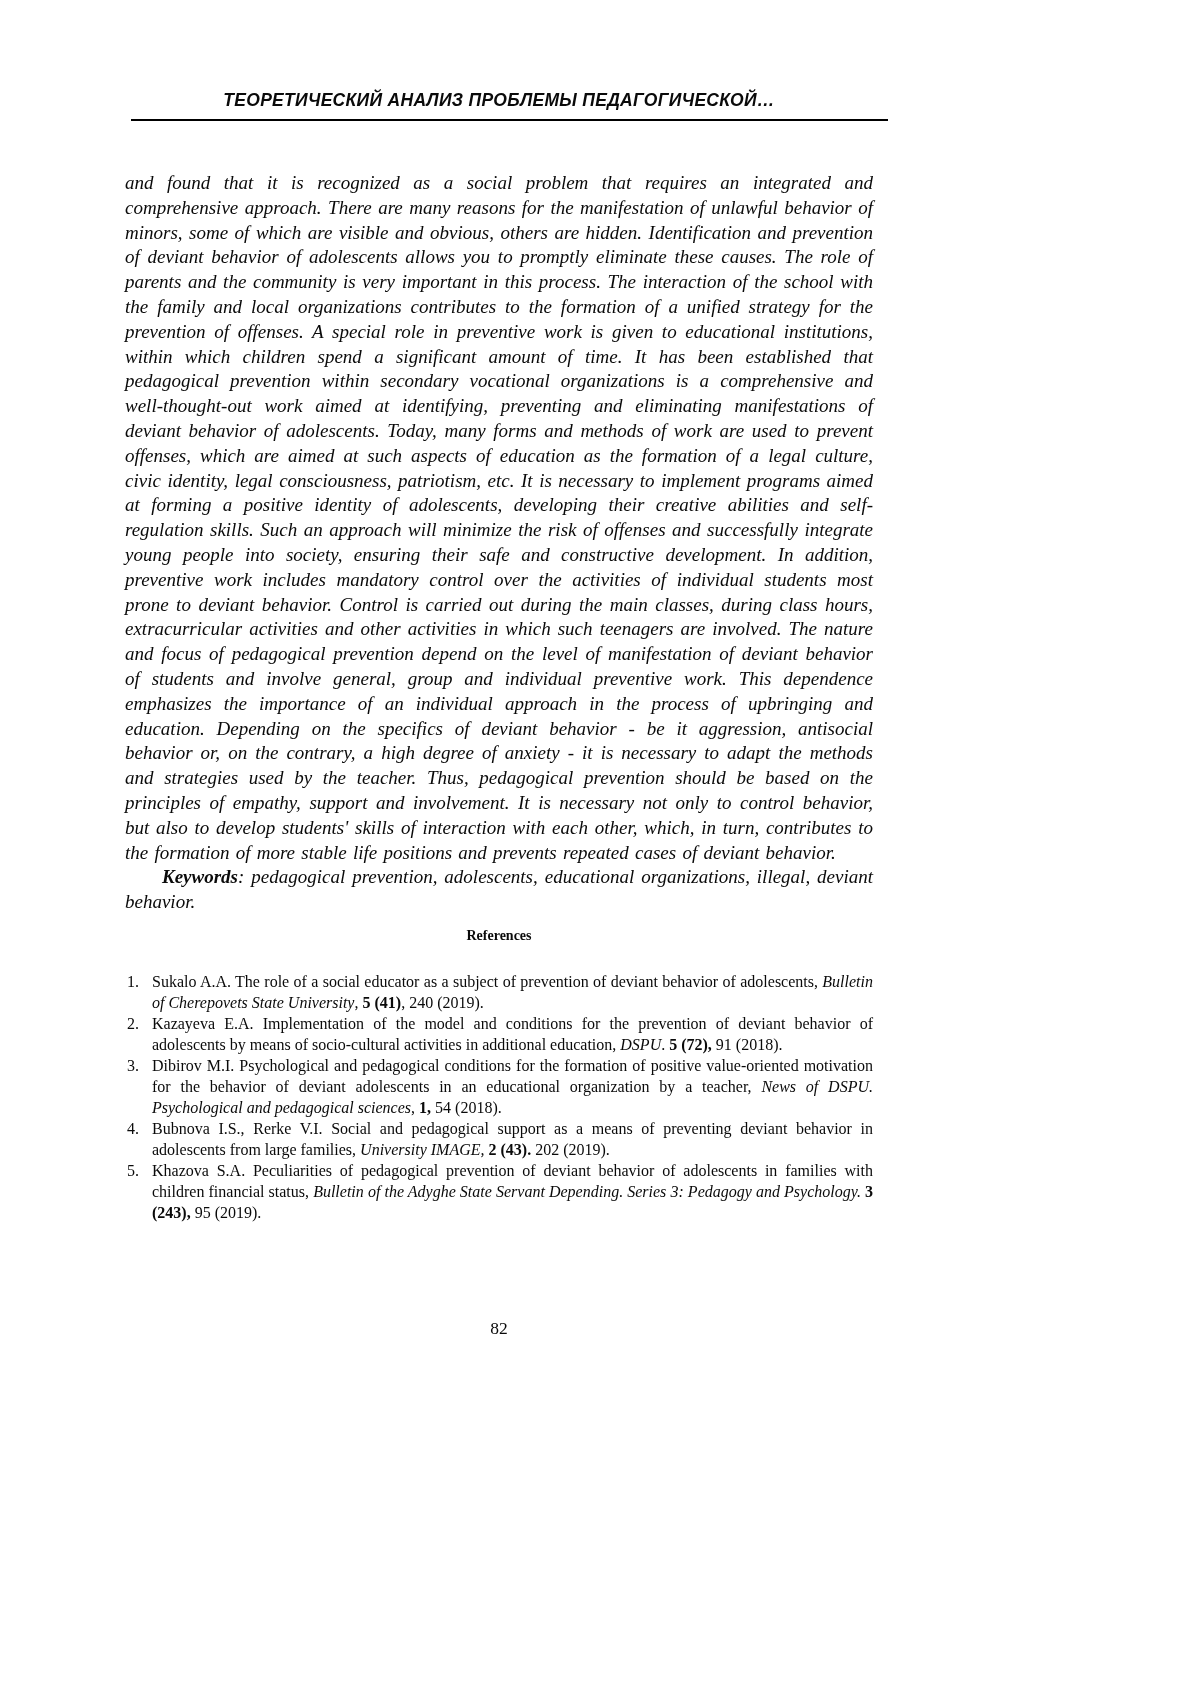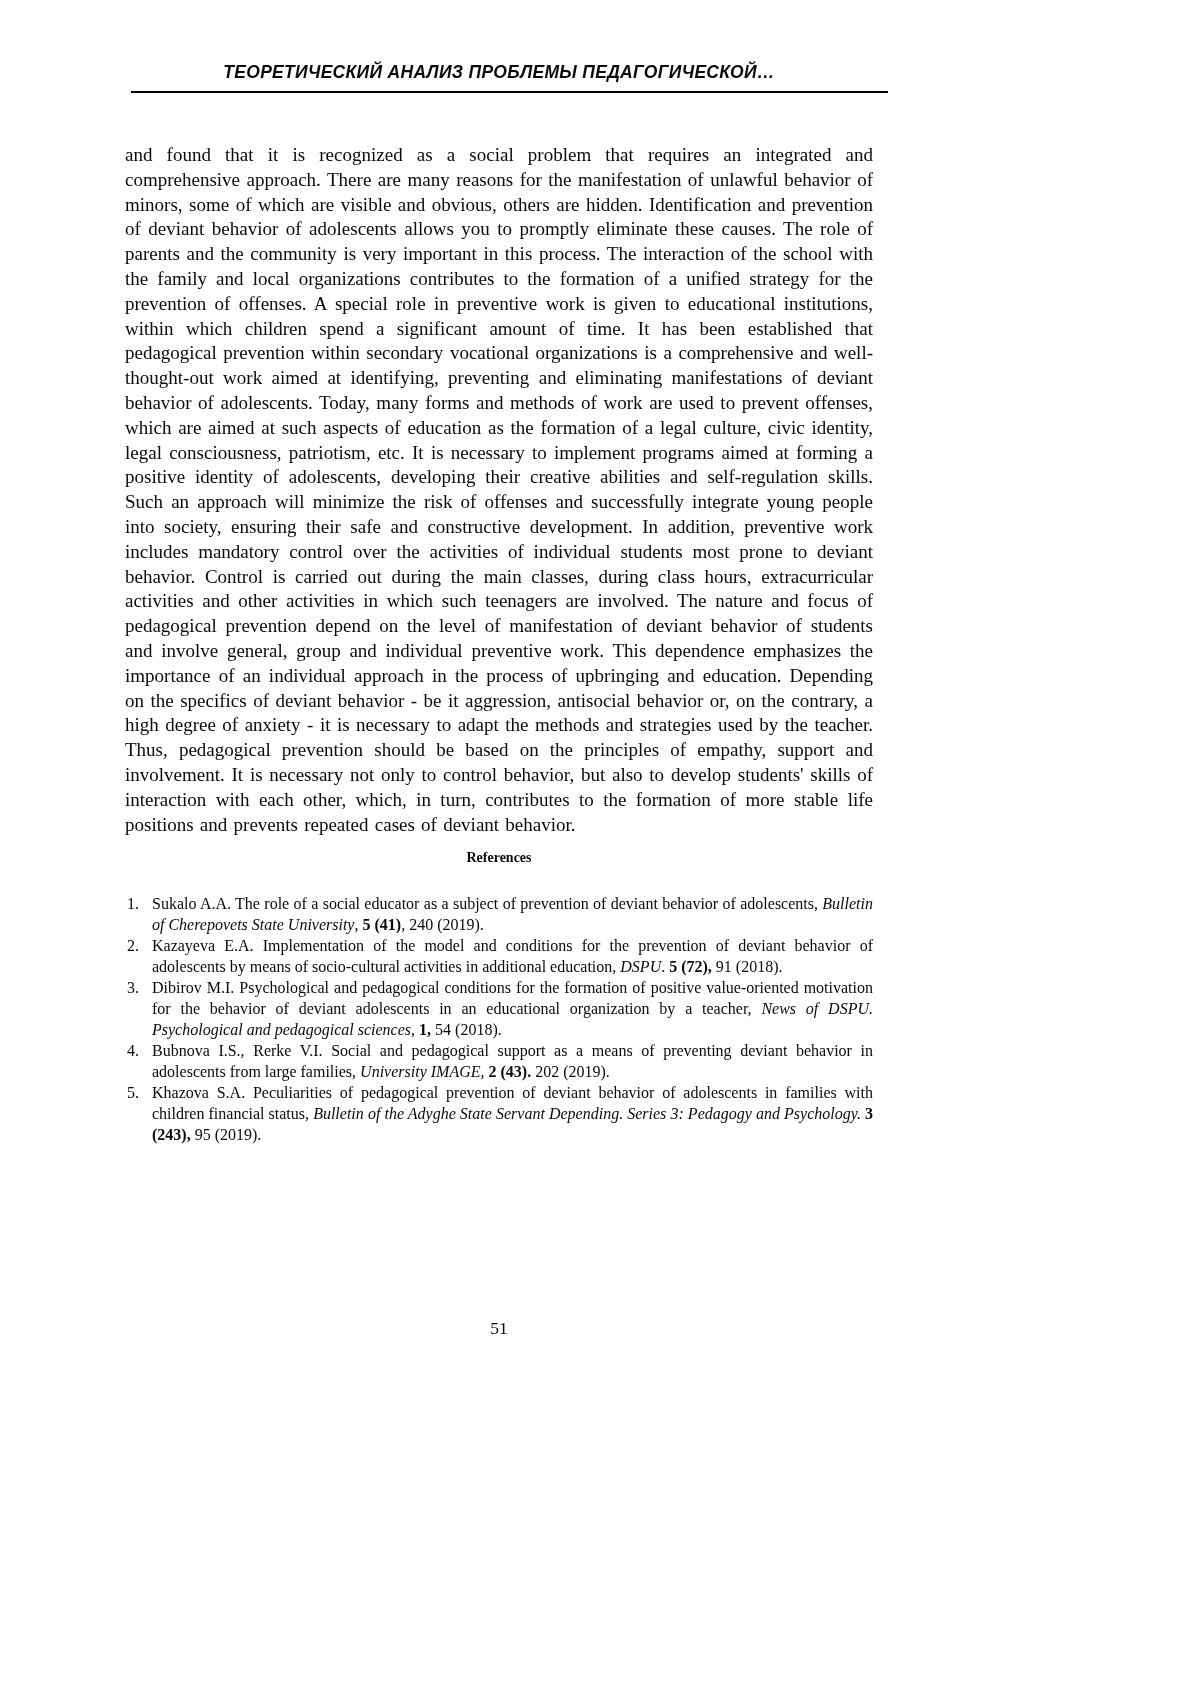--- a/index.html
+++ b/index.html
@@ -11,40 +11,41 @@
     color: #0a0a0a;
     overflow: hidden;
   }
   .content {
     position: absolute;
     left: 125px;
     top: 0;
     width: 748px;
   }
   .running-header {
-    margin-top: 62px;
+    margin-top: 90px;
     text-align: center;
     font-family: "Liberation Sans", sans-serif;
     font-weight: bold;
     font-style: italic;
     font-size: 17.5px;
     letter-spacing: 0.3px;
     white-space: nowrap;
   }
   .header-rule {
     border: none;
     border-top: 2.5px solid #000000;
     margin: 8px 0 0 6px;
     width: 757px;
   }
   .body-text {
     font-family: "Liberation Serif", serif;
     font-size: 19px;
     line-height: 24.8px;
     text-align: justify;
+    font-style: italic;
   }
   .main-paragraph {
     margin: 50px 0 0 0;
     word-spacing: 1.5px;
   }
   .keywords-paragraph {
     margin: 0;
     text-indent: 37px;
     word-spacing: 1.5px;
   }
@@ -90,27 +91,28 @@
 
 <div class="page">
   <div class="content">
 
     <div class="running-header">ТЕОРЕТИЧЕСКИЙ АНАЛИЗ ПРОБЛЕМЫ ПЕДАГОГИЧЕСКОЙ…</div>
 
     <hr class="header-rule">
 
     <p class="body-text main-paragraph">and found that it is recognized as a social problem that requires an integrated and comprehensive approach. There are many reasons for the manifestation of unlawful behavior of minors, some of which are visible and obvious, others are hidden. Identification and prevention of deviant behavior of adolescents allows you to promptly eliminate these causes. The role of parents and the community is very important in this process. The interaction of the school with the family and local organizations contributes to the formation of a unified strategy for the prevention of offenses. A special role in preventive work is given to educational institutions, within which children spend a significant amount of time. It has been established that pedagogical prevention within secondary vocational organizations is a comprehensive and well-thought-out work aimed at identifying, preventing and eliminating manifestations of deviant behavior of adolescents. Today, many forms and methods of work are used to prevent offenses, which are aimed at such aspects of education as the formation of a legal culture, civic identity, legal consciousness, patriotism, etc. It is necessary to implement programs aimed at forming a positive identity of adolescents, developing their creative abilities and self-regulation skills. Such an approach will minimize the risk of offenses and successfully integrate young people into society, ensuring their safe and constructive development. In addition, preventive work includes mandatory control over the activities of individual students most prone to deviant behavior. Control is carried out during the main classes, during class hours, extracurricular activities and other activities in which such teenagers are involved. The nature and focus of pedagogical prevention depend on the level of manifestation of deviant behavior of students and involve general, group and individual preventive work. This dependence emphasizes the importance of an individual approach in the process of upbringing and education. Depending on the specifics of deviant behavior - be it aggression, antisocial behavior or, on the contrary, a high degree of anxiety - it is necessary to adapt the methods and strategies used by the teacher. Thus, pedagogical prevention should be based on the principles of empathy, support and involvement. It is necessary not only to control behavior, but also to develop students' skills of interaction with each other, which, in turn, contributes to the formation of more stable life positions and prevents repeated cases of deviant behavior.</p>
 
+    <p class="body-text keywords-paragraph"><span class="seg-b">Keywords</span><span>: pedagogical prevention, adolescents, educational organizations, illegal, deviant behavior.</span></p>
 
     <div class="references-heading">References</div>
 
     <ol class="references-list">
         <li class="reference-item"><span class="ref-num">1.</span><span>Sukalo A.A. The role of a social educator as a subject of prevention of deviant behavior of adolescents, </span><span class="seg-i">Bulletin of Cherepovets State University</span><span>, </span><span class="seg-b">5 (41)</span><span>, 240 (2019).</span></li>
         <li class="reference-item"><span class="ref-num">2.</span><span>Kazayeva E.A. Implementation of the model and conditions for the prevention of deviant behavior of adolescents by means of socio-cultural activities in additional education, </span><span class="seg-i">DSPU</span><span>. </span><span class="seg-b">5 (72),</span><span> 91 (2018).</span></li>
         <li class="reference-item"><span class="ref-num">3.</span><span>Dibirov M.I. Psychological and pedagogical conditions for the formation of positive value-oriented motivation for the behavior of deviant adolescents in an educational organization by a teacher, </span><span class="seg-i">News of DSPU. Psychological and pedagogical sciences</span><span>, </span><span class="seg-b">1,</span><span> 54 (2018).</span></li>
         <li class="reference-item"><span class="ref-num">4.</span><span>Bubnova I.S., Rerke V.I. Social and pedagogical support as a means of preventing deviant behavior in adolescents from large families, </span><span class="seg-i">University IMAGE,</span><span> </span><span class="seg-b">2 (43).</span><span> 202 (2019).</span></li>
         <li class="reference-item"><span class="ref-num">5.</span><span>Khazova S.A. Peculiarities of pedagogical prevention of deviant behavior of adolescents in families with children financial status, </span><span class="seg-i">Bulletin of the Adyghe State Servant Depending. Series 3: Pedagogy and Psychology.</span><span> </span><span class="seg-b">3 (243),</span><span> 95 (2019).</span></li>
       </ol>
 
   </div>
 
-  <div class="page-number">51</div>
+  <div class="page-number">82</div>
 </div>
 
 </body></html>

